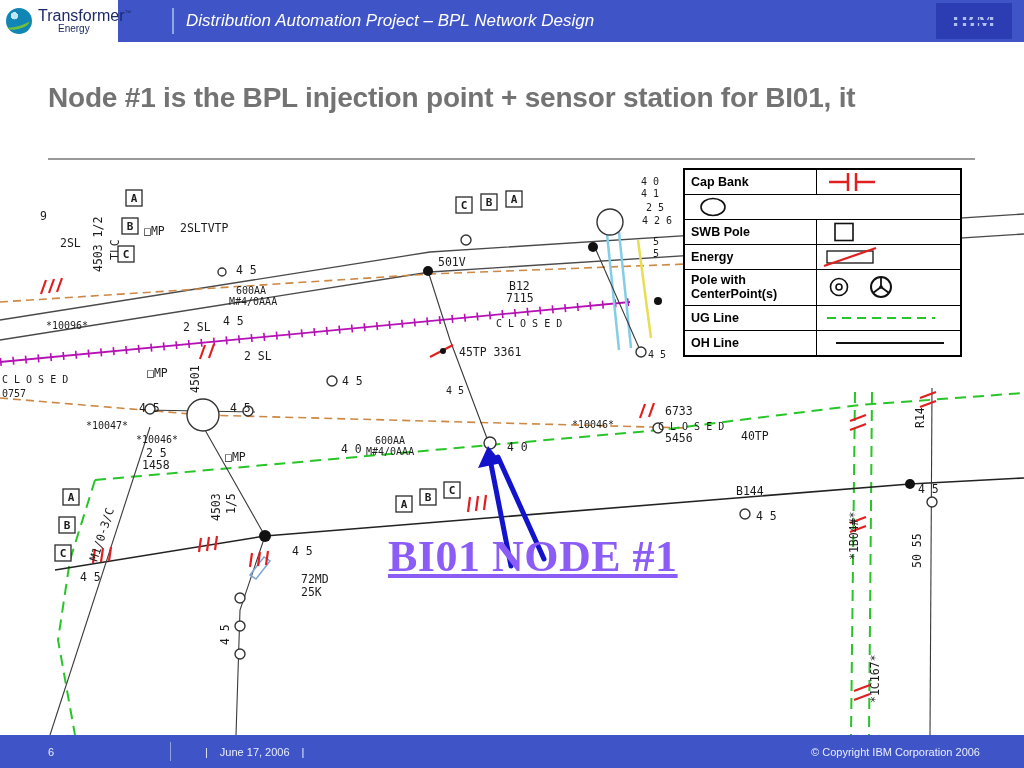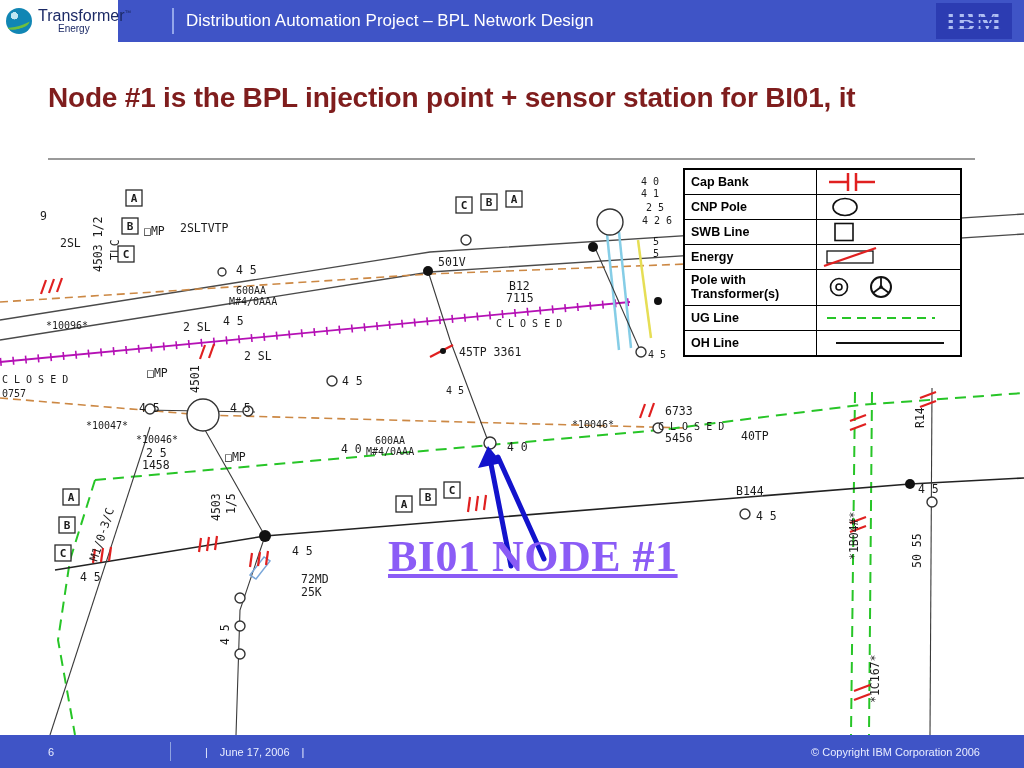--- a/index.html
+++ b/index.html
@@ -7,27 +7,27 @@
 
   
   .header{position:absolute;left:0;top:0;width:1024px;height:42px;background:#3f54c6;z-index:6;}
   .logo-box{position:absolute;left:0;top:0;width:118px;height:42px;background:#fff;display:flex;align-items:center;gap:6px;padding-left:6px;box-sizing:border-box;}
   .logo-globe{width:26px;height:26px;border-radius:50%;background:radial-gradient(circle at 32% 30%, #bfe6f2 0 14%, #1186b4 15% 100%);position:relative;flex:0 0 auto;}
   .logo-globe::after{content:"";position:absolute;left:1px;top:11px;width:23px;height:10px;border-radius:50%;border-bottom:3px solid #6fbf3c;transform:rotate(-16deg);box-sizing:border-box;}
   .logo-text{line-height:1.08;color:#1c2a66;}
   .logo-tm{font-size:6.5px;vertical-align:super;font-weight:normal;}
   .logo-sub{font-size:10px;font-weight:normal;padding-left:20px;}
   .header-sep{position:absolute;left:172px;top:8px;width:2px;height:26px;background:#93a6ea;}
-  .header-title{position:absolute;left:186px;top:0;height:42px;line-height:42px;color:#fff;font-size:17px;white-space:nowrap;}
+  .header-title{position:absolute;left:186px;top:0;height:42px;line-height:42px;color:#fff;font-size:17px;white-space:nowrap;font-style:italic;}
   .ibm-box{position:absolute;right:12px;top:3px;width:76px;height:36px;background:#2c3cb2;display:flex;align-items:center;justify-content:center;}
-  .ibm-text{position:relative;font-family:"Liberation Serif",serif;font-weight:bold;font-size:27px;letter-spacing:1px;color:#aebdf2;line-height:1;}
+  .ibm-text{position:relative;font-family:"Liberation Serif",serif;font-weight:bold;font-size:21px;letter-spacing:1px;color:#aebdf2;line-height:1;}
   .ibm-text::after{content:"";position:absolute;left:-3px;right:-3px;top:0;bottom:0;background:repeating-linear-gradient(to bottom, rgba(44,60,178,0) 0 3px, #2c3cb2 3px 6px);}
 
   
-  .heading{position:absolute;left:48px;top:80px;color:#7f1d1d;font-weight:bold;font-size:28px;line-height:1.32;letter-spacing:-0.2px;z-index:3;}
+  .heading{position:absolute;left:48px;top:80px;color:#737373;font-weight:bold;font-size:28px;line-height:1.32;letter-spacing:-0.2px;z-index:3;}
   .heading div{white-space:nowrap;}
   .rule{position:absolute;left:48px;top:158px;width:927px;height:2px;background:#9a9a9a;z-index:3;}
 
   
   .map-svg{position:absolute;left:0;top:0;width:1024px;height:768px;z-index:1;}
   .road{fill:none;stroke:#4a4a4a;stroke-width:1.3;}
   .thin{fill:none;stroke:#3a3a3a;stroke-width:1.1;}
   .thin2{fill:none;stroke:#222;stroke-width:1.6;}
   .orange{fill:none;stroke:#cc8844;stroke-width:1.6;stroke-dasharray:8 5;}
   .mag{fill:none;stroke:#b511b5;stroke-width:1.8;}
@@ -316,46 +316,45 @@
               <g stroke="#e02020" stroke-width="2.5" fill="none">
                 <line x1="6" y1="11" x2="25" y2="11"></line>
                 <line x1="25" y1="2" x2="25" y2="20"></line>
                 <line x1="33" y1="2" x2="33" y2="20"></line>
                 <line x1="33" y1="11" x2="52" y2="11"></line>
               </g>
             </svg>
           </div>
         </div>
         <div class="lrow">
-          <div class="llab">CNP Pole</div>
           <div class="lsym">
             <svg width="120" height="22" viewBox="0 0 120 22">
               <ellipse cx="22" cy="11" rx="12" ry="8.5" fill="none" stroke="#111" stroke-width="1.6"></ellipse>
             </svg>
           </div>
         </div>
         <div class="lrow">
-          <div class="llab">SWB Line</div>
+          <div class="llab">SWB Pole</div>
           <div class="lsym">
             <svg width="120" height="22" viewBox="0 0 120 22">
               <rect x="12" y="2.5" width="18" height="17" fill="none" stroke="#111" stroke-width="1.6"></rect>
             </svg>
           </div>
         </div>
         <div class="lrow">
           <div class="llab">Energy</div>
           <div class="lsym">
             <svg width="120" height="24" viewBox="0 0 120 24">
               <rect x="4" y="6" width="46" height="12" fill="none" stroke="#111" stroke-width="1.3"></rect>
               <line x1="1" y1="21" x2="53" y2="3" stroke="#e02020" stroke-width="2.2"></line>
             </svg>
           </div>
         </div>
         <div class="lrow">
-          <div class="llab">Pole with Transformer(s)</div>
+          <div class="llab">Pole with CenterPoint(s)</div>
           <div class="lsym">
             <svg width="120" height="26" viewBox="0 0 120 26">
               <circle cx="16" cy="13" r="8.5" fill="none" stroke="#111" stroke-width="1.6"></circle>
               <circle cx="16" cy="13" r="3" fill="none" stroke="#111" stroke-width="1.6"></circle>
               <circle cx="58" cy="13" r="10" fill="none" stroke="#111" stroke-width="2"></circle>
               <line x1="58" y1="13" x2="58" y2="4" stroke="#111" stroke-width="1.8"></line>
               <line x1="58" y1="13" x2="50" y2="19" stroke="#111" stroke-width="1.8"></line>
               <line x1="58" y1="13" x2="66" y2="19" stroke="#111" stroke-width="1.8"></line>
               <circle cx="58" cy="13" r="1.8" fill="#111"></circle>
             </svg>

